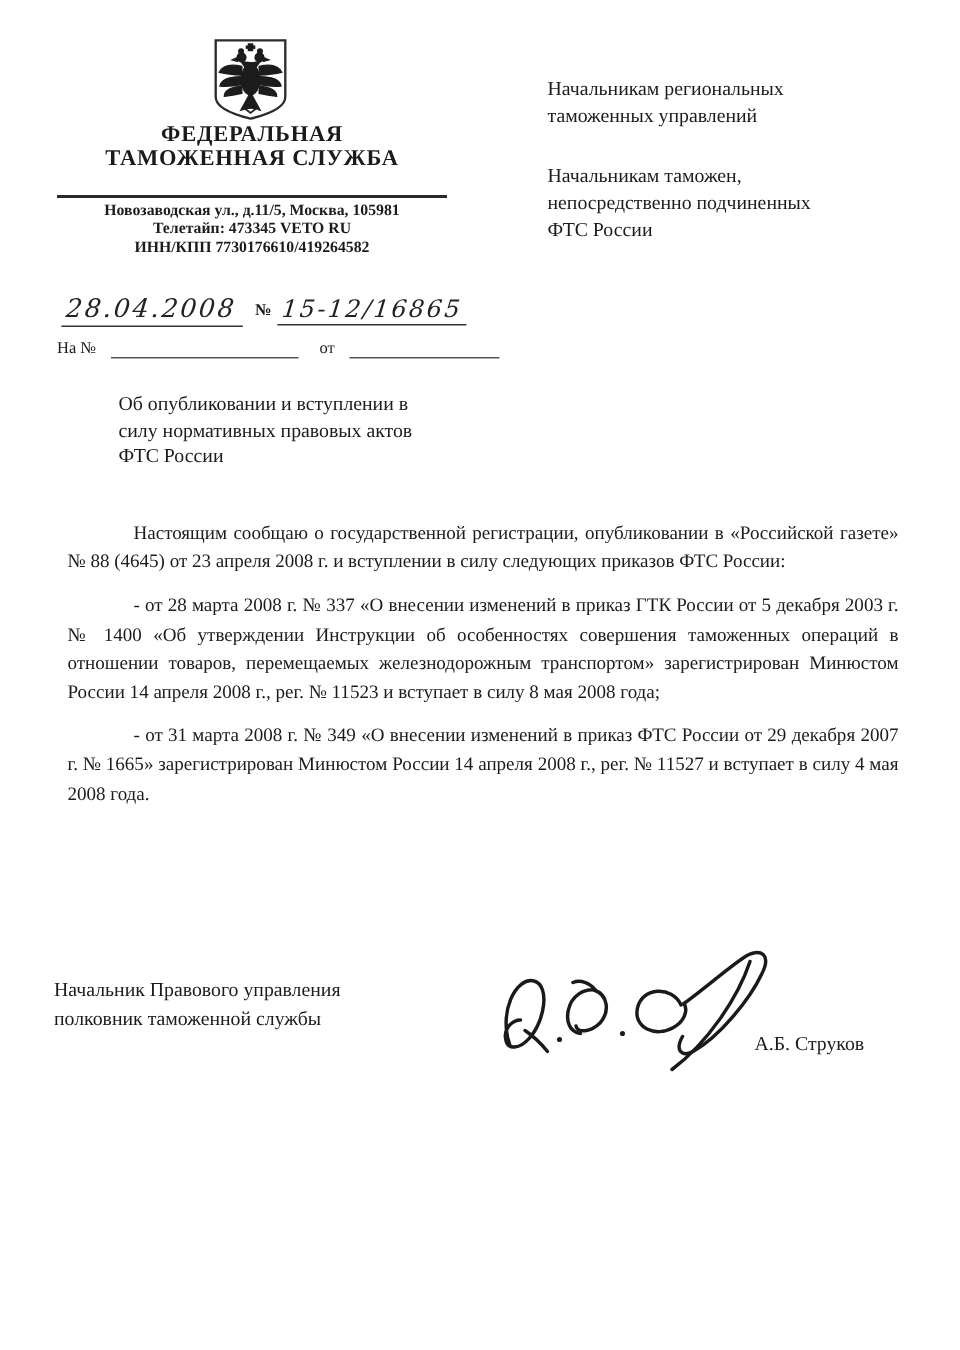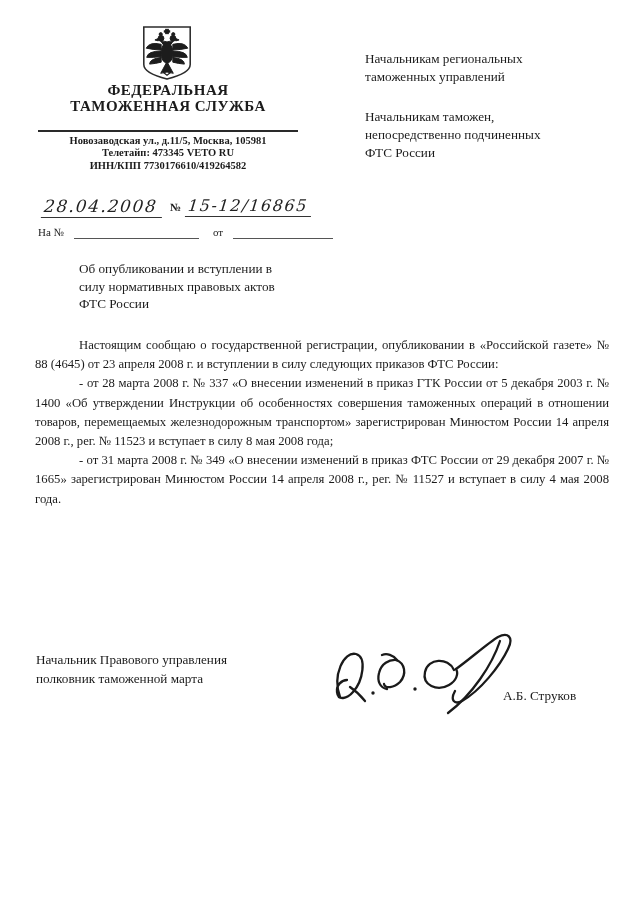--- a/index.html
+++ b/index.html
@@ -47,21 +47,21 @@
   }
   
   .recipients{position:absolute;left:365px;top:50px;width:250px;font-size:13.2px;line-height:18px;}
   .recipient{white-space:pre-line;margin:0 0 22px 0;}
   .recipient.gap{}
   
   .body-text{
     position:absolute;left:35px;top:336px;width:574px;
     font-size:12.7px;line-height:19.2px;text-align:justify;
   }
-  .body-text p{margin:0;text-indent:44px;}
+  .body-text p{margin:10px;text-indent:44px;}
   
   .sig-title{
     position:absolute;left:36px;top:650px;width:260px;
     font-size:13.2px;line-height:19px;white-space:pre-line;
   }
   .sig-script{position:absolute;left:330px;top:625px;width:195px;height:92px;}
   .sig-name{position:absolute;left:503px;top:688px;font-size:13.2px;}
 </style>
 </head>
 <body>
@@ -135,21 +135,21 @@
 ФТС России</div>
   </div>
 
   <div class="body-text">
     <p>Настоящим сообщаю о государственной регистрации, опубликовании в «Российской газете» № 88 (4645) от 23 апреля 2008 г. и вступлении в силу следующих приказов ФТС России:</p>
     <p>- от 28 марта 2008 г. № 337 «О внесении изменений в приказ ГТК России от 5 декабря 2003 г. № 1400 «Об утверждении Инструкции об особенностях совершения таможенных операций в отношении товаров, перемещаемых железнодорожным транспортом» зарегистрирован Минюстом России 14 апреля 2008 г., рег. № 11523 и вступает в силу 8 мая 2008 года;</p>
     <p>- от 31 марта 2008 г. № 349 «О внесении изменений в приказ ФТС России от 29 декабря 2007 г. № 1665» зарегистрирован Минюстом России 14 апреля 2008 г., рег. № 11527 и вступает в силу 4 мая 2008 года.</p>
   </div>
 
   <div class="sig-title">Начальник Правового управления
-полковник таможенной марта</div>
+полковник таможенной службы</div>
 
   <div class="sig-script">
     <svg width="195" height="92" viewBox="0 0 195 92">
       <g fill="none" stroke="#1a1a1a" stroke-width="2.3" stroke-linecap="round">
 
         <path d="M10 72 C2 50 14 26 26 29 C37 32 33 56 23 67 C17 74 8 76 7 67 C6 60 12 55 17 55"></path>
         <path d="M20 62 C26 66 31 71 35 76"></path>
         <circle cx="43" cy="68" r="1.7" fill="#1a1a1a" stroke="none"></circle>
 
         <path d="M57 64 C50 63 47 56 49 48 C51 39 59 34 67 35 C63 30 57 28 52 30"></path>

